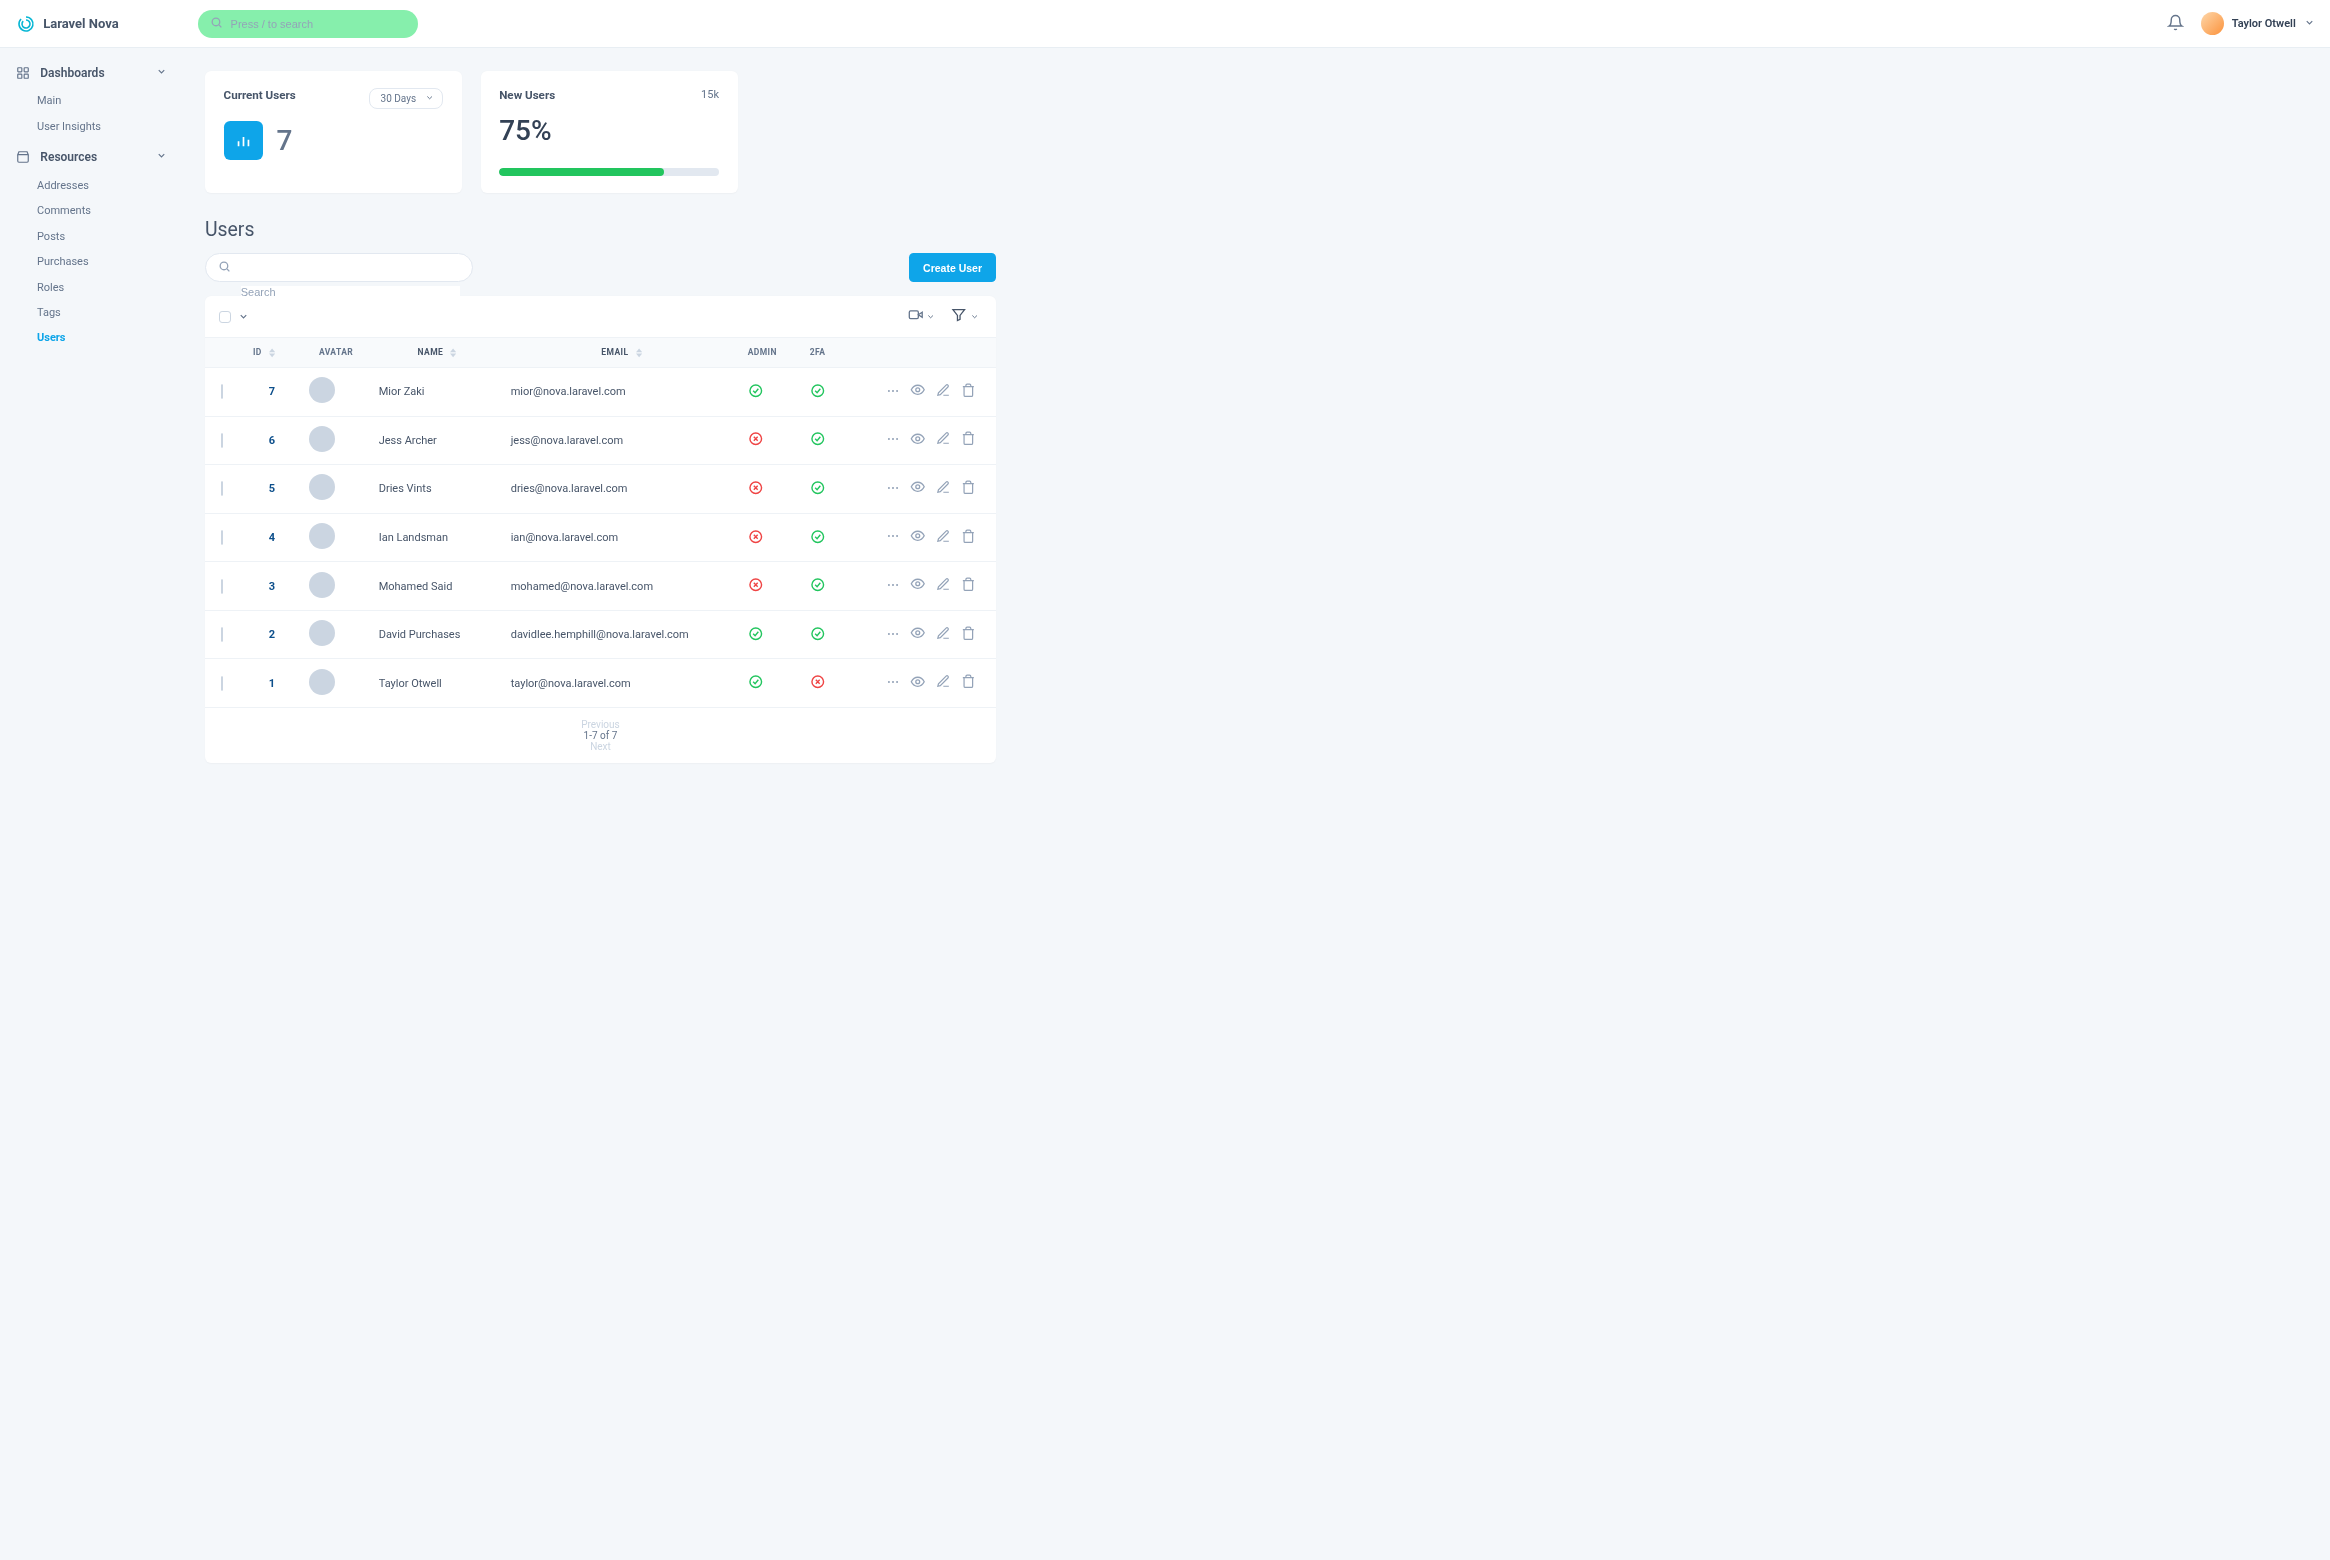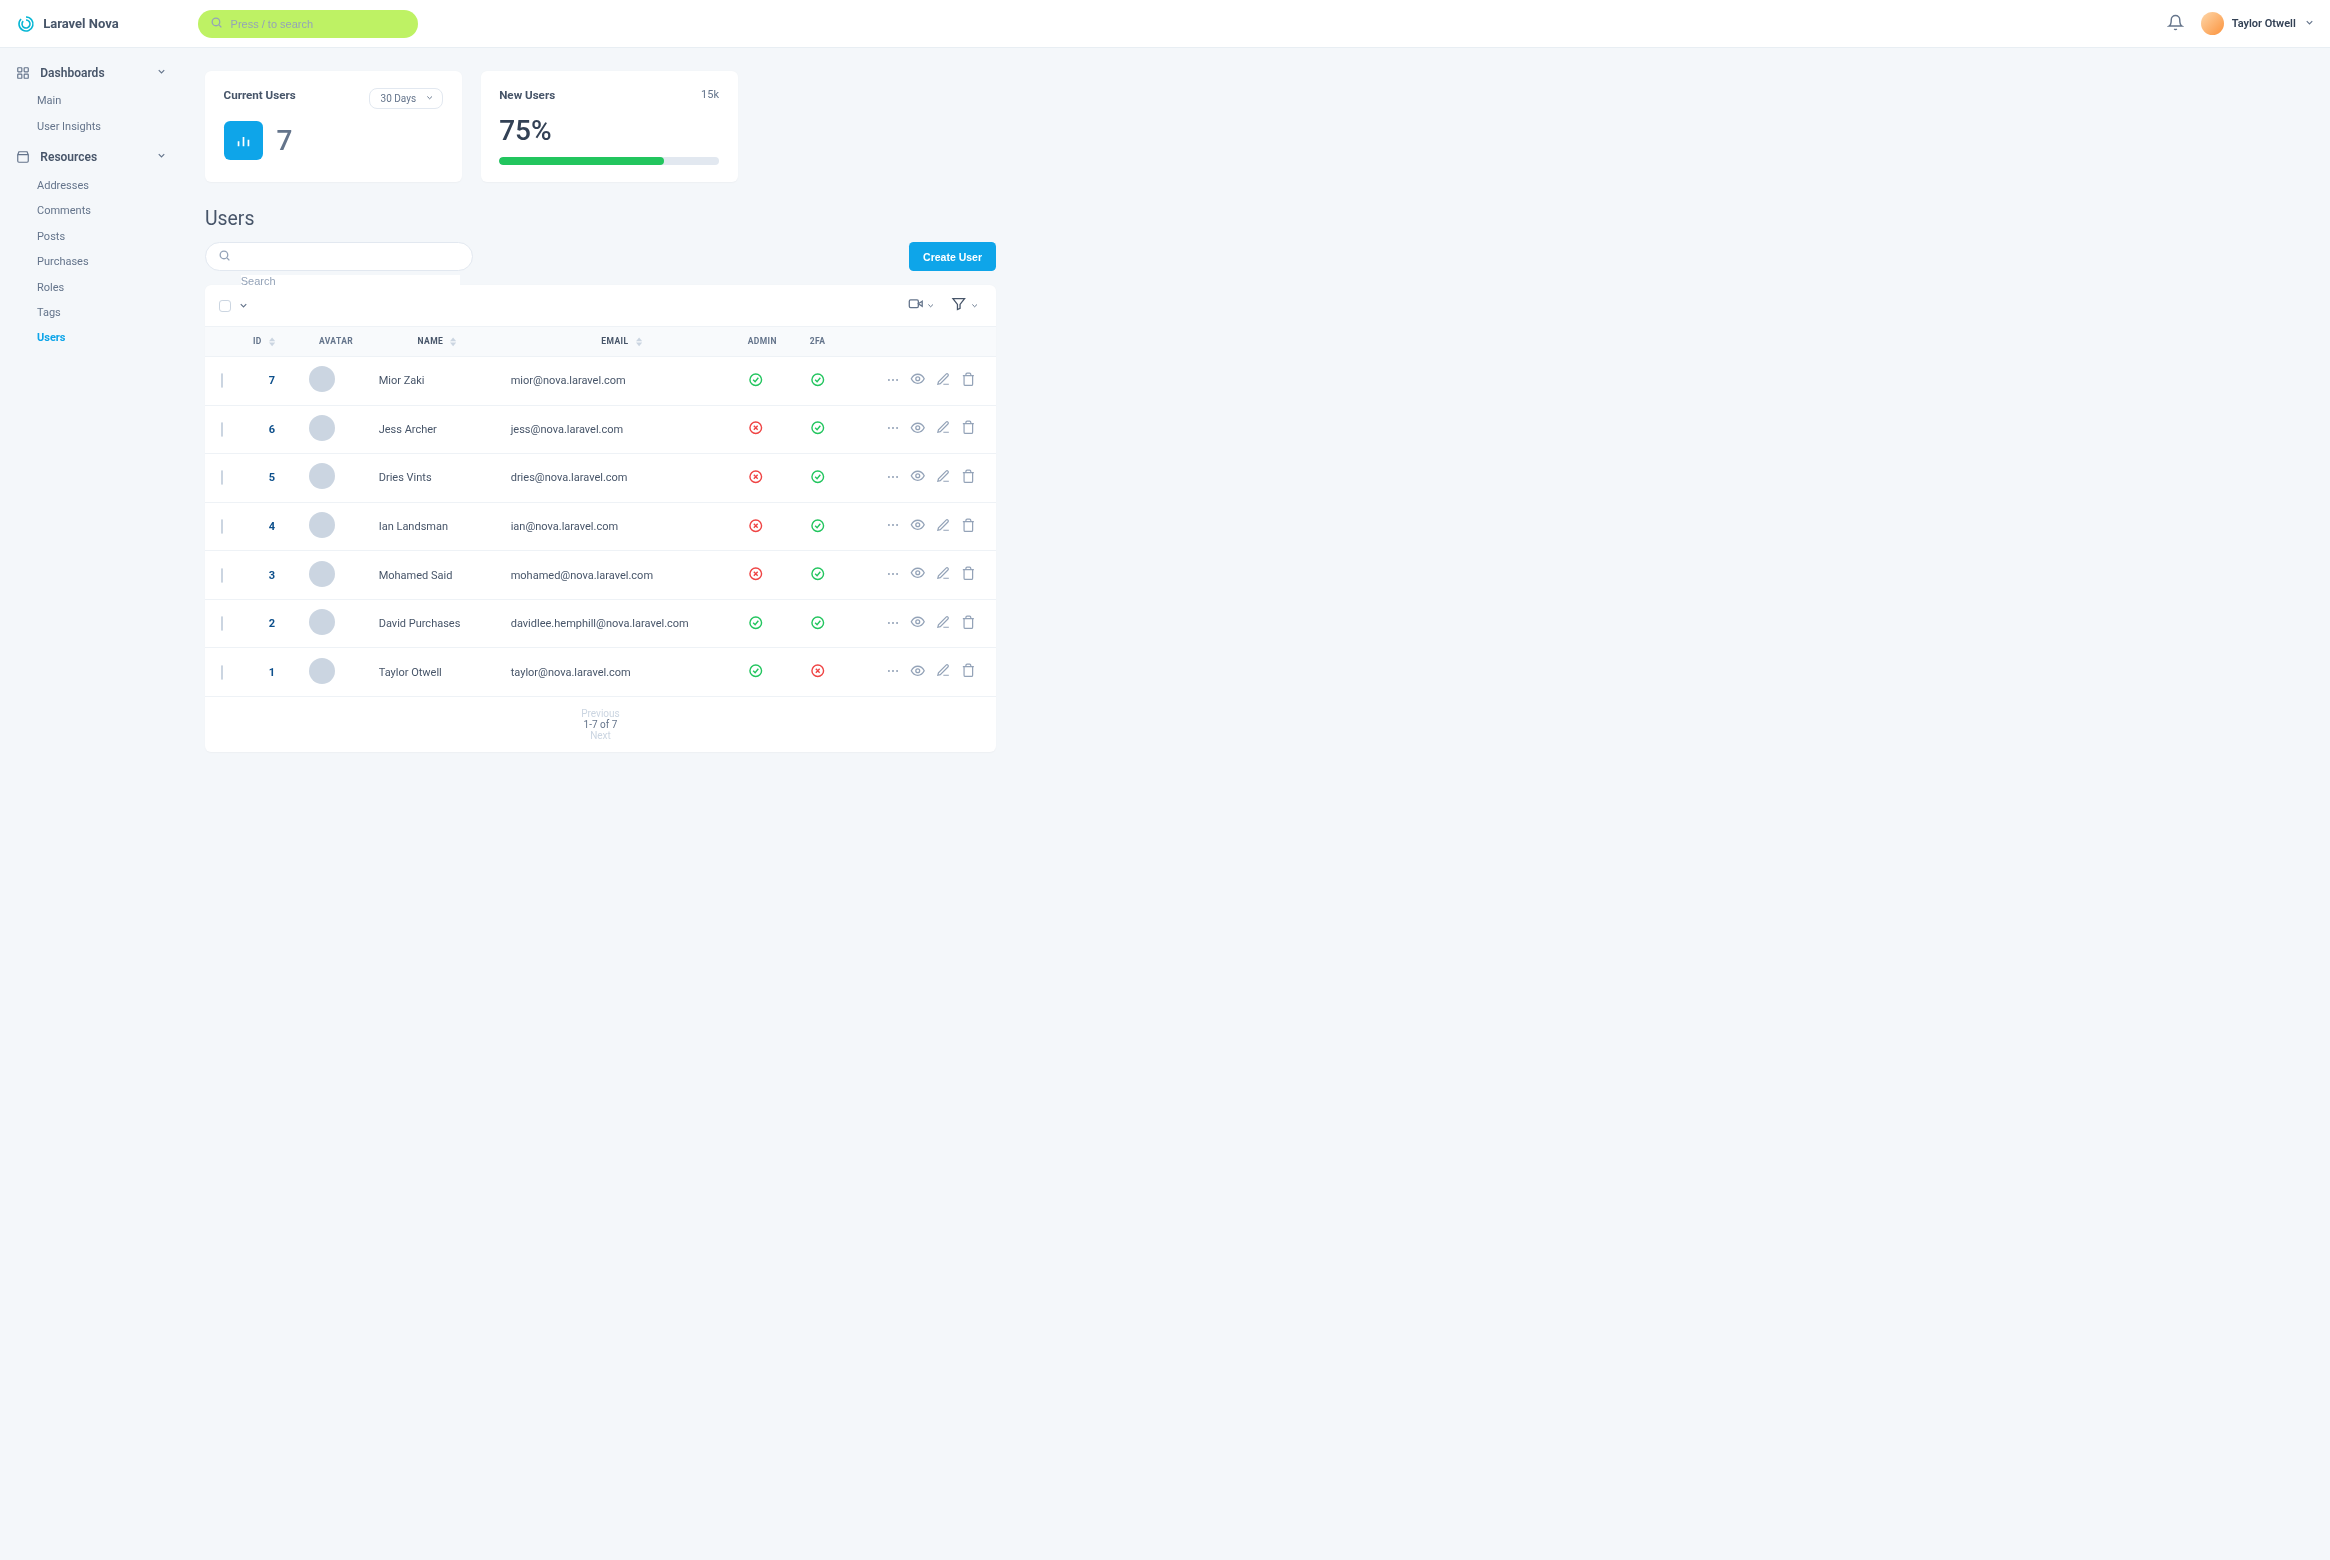--- a/index.html
+++ b/index.html
@@ -19,21 +19,21 @@
 }
 .logo-area {
   display: flex;
   align-items: center;
   gap: 7.7px;
   width: 182px;
 }
 .logo-icon { width: 20px; height: 20px; }
 .logo-text { font-weight: 700; font-size: 13px; color: #475569; }
 .global-search {
-  background: #bef264;
+  background: #86efac;
   border-radius: 774px;
   height: 28px;
   width: 220px;
   display: flex;
   align-items: center;
   padding: 0 12.4px;
   gap: 7.7px;
 }
 .global-search svg { flex-shrink: 0; }
 .global-search input {
@@ -72,21 +72,21 @@
 .dropdown {
   border: 0.8px solid #e2e8f0; border-radius: 8px; padding: 3.9px 7.7px 3.9px 11px;
   display: flex; align-items: center; gap: 9.3px; font-size: 10px; cursor: pointer; color: #64748b;
 }
 .metric-row { display: flex; align-items: center; gap: 14px; }
 .chart-box {
   width: 39px; height: 39px; background: #0ea5e9; border-radius: 6.2px;
   display: flex; align-items: center; justify-content: center; color: #fff;
 }
 .metric-value { font-size: 28px; font-weight: 500; color: #64748b; }
-.big-pct { font-size: 28px; font-weight: 500; color: #334155; margin-bottom: 10px; }
+.big-pct { font-size: 28px; font-weight: 500; color: #334155; margin-bottom: 21px; }
 .progress-bar { height: 7.7px; background: #e2e8f0; border-radius: 774px; overflow: hidden; }
 .progress-fill { height: 100%; background: #22c55e; border-radius: 774px; }
 .page-title { font-size: 19.4px; font-weight: 400; color: #475569; margin-bottom: 12.4px; }
 .toolbar { display: flex; justify-content: space-between; margin-bottom: 14px; }
 .search-pill {
   background: #fff; border: 0.8px solid #e2e8f0; border-radius: 774px;
   height: 29px; width: 268px; display: flex; align-items: center; padding: 0 12.4px; gap: 9.3px;
 }
 .search-pill input { border: none; width: 100%; font-size: 11px; outline: none; margin-top: 48px; }
 .search-pill input::placeholder { color: #94a3b8; }

